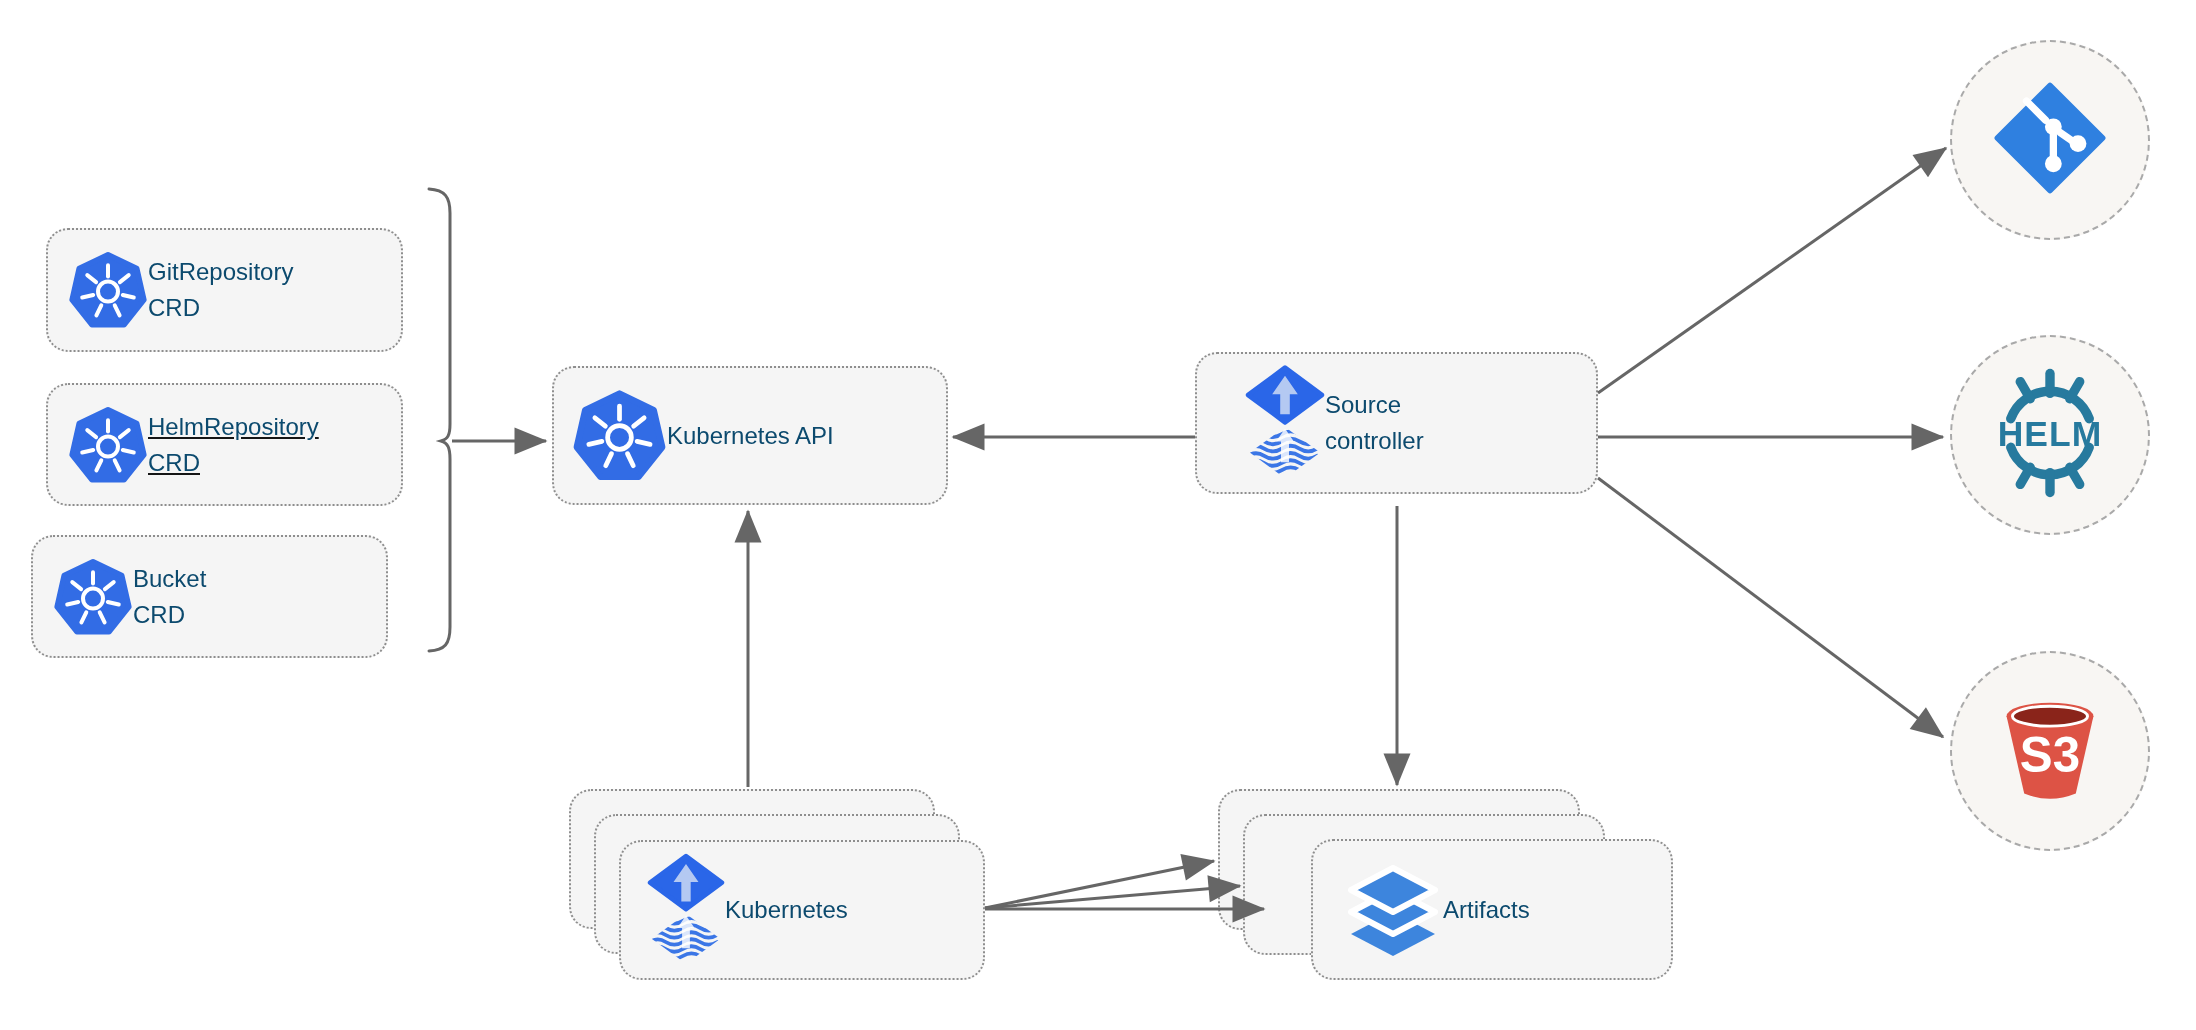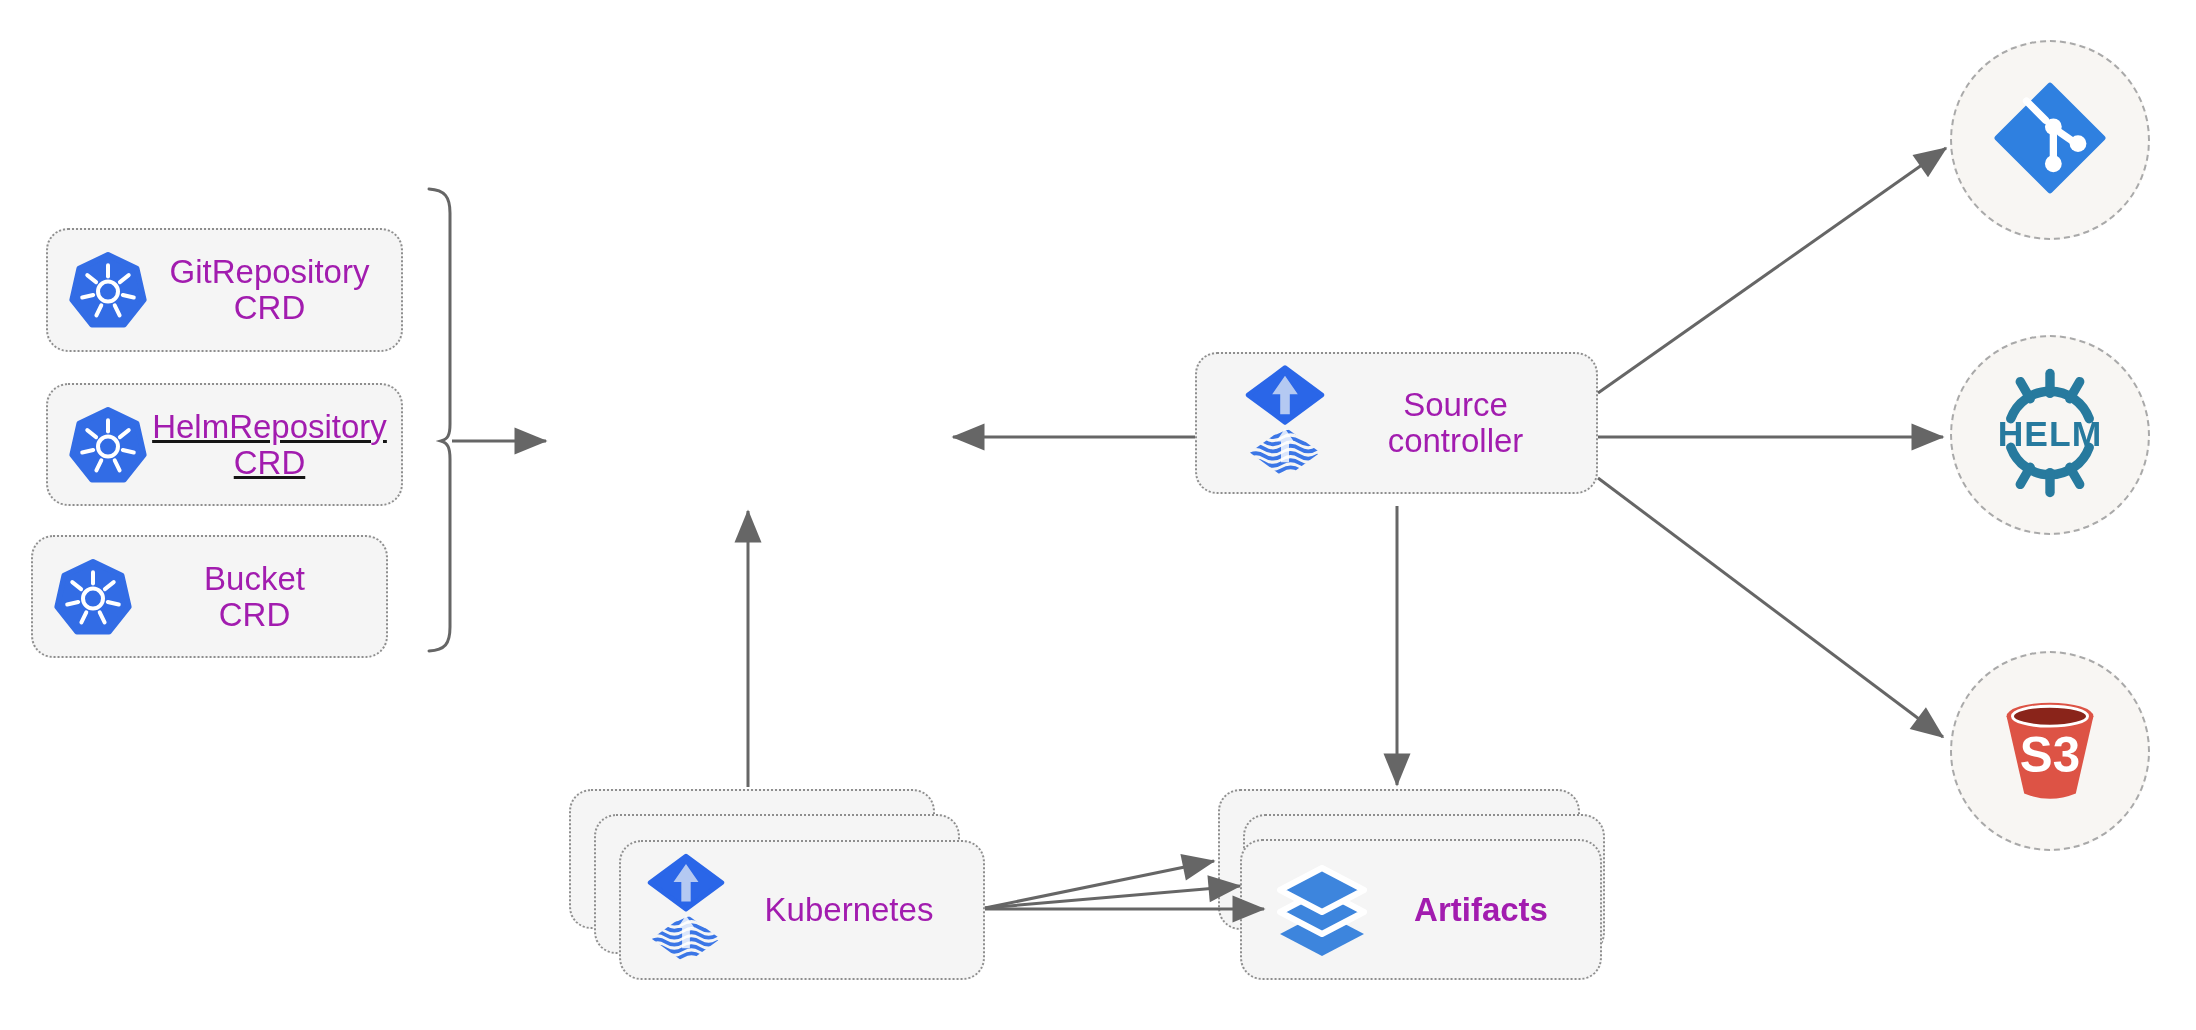--- a/index.html
+++ b/index.html
@@ -6,21 +6,21 @@
   #canvas{
     position:relative;width:2196px;height:1030px;background:#ffffff;overflow:hidden;
     font-family:"Liberation Sans","DejaVu Sans",sans-serif;color:#151515;
   }
   .node{
     position:absolute;background:#f5f5f5;border:2.5px dotted #8e8e8e;border-radius:22px;
     display:flex;align-items:center;box-sizing:border-box;
   }
   .node .icon-wrap{flex:0 0 auto;display:flex;align-items:center;justify-content:center;}
   .node .lbl{
-    flex:1 1 auto;text-align:center;font-size:33px;line-height:36px;color:#a21caf;
+    flex:1 1 auto;font-size:24px;line-height:36px;color:#0c4a6e;
     padding-right:10px;white-space:nowrap;
   }
   .stackbox{
     position:absolute;background:#f5f5f5;border:2.5px dotted #8e8e8e;border-radius:22px;
     box-sizing:border-box;
   }
   .endpoint{
     position:absolute;width:200px;height:200px;border-radius:50%;
     background:#f8f6f3;border:2.5px dashed #a9a9a9;box-sizing:border-box;
     display:flex;align-items:center;justify-content:center;
@@ -103,20 +103,28 @@
       <svg width="80" height="80" viewBox="0 0 100 100">
           <use href="#k8s-glyph"></use>
         </svg>
     </span>
     <span class="lbl">
       <span>Bucket</span><br>
       <span>CRD</span>
     </span>
   </div>
 
+  <div class="node" style="left:552px;top:366px;width:396px;height:139px;">
+    <span class="icon-wrap" style="margin-left:18px;">
+      <svg width="95" height="95" viewBox="0 0 100 100">
+          <use href="#k8s-glyph"></use>
+        </svg>
+    </span>
+    <span class="lbl">Kubernetes API</span>
+  </div>
 
   <div class="node" style="left:1195px;top:352px;width:403px;height:142px;">
     <span class="icon-wrap" style="margin-left:48px;">
       <svg width="80" height="118" viewBox="0 0 100 146">
           <use href="#flux-glyph"></use>
         </svg>
     </span>
     <span class="lbl">
       <span>Source</span><br>
       <span>controller</span>
@@ -129,21 +137,21 @@
     <span class="icon-wrap" style="margin-left:26px;">
       <svg width="78" height="114" viewBox="0 0 100 146">
           <use href="#flux-glyph"></use>
         </svg>
     </span>
     <span class="lbl">Kubernetes</span>
   </div>
 
   <div class="stackbox" style="left:1218px;top:789px;width:362px;height:141px;"></div>
   <div class="stackbox" style="left:1243px;top:814px;width:362px;height:141px;"></div>
-  <div class="node" style="left:1240px;top:839px;width:362px;height:141px;font-weight:bold;">
+  <div class="node" style="left:1311px;top:839px;width:362px;height:141px;">
     <span class="icon-wrap" style="margin-left:30px;">
       <svg width="100" height="100" viewBox="0 0 100 100">
           <use href="#layers-glyph"></use>
         </svg>
     </span>
     <span class="lbl">Artifacts</span>
   </div>
 
   <div class="endpoint" style="left:1950px;top:40px;">
     <span>

